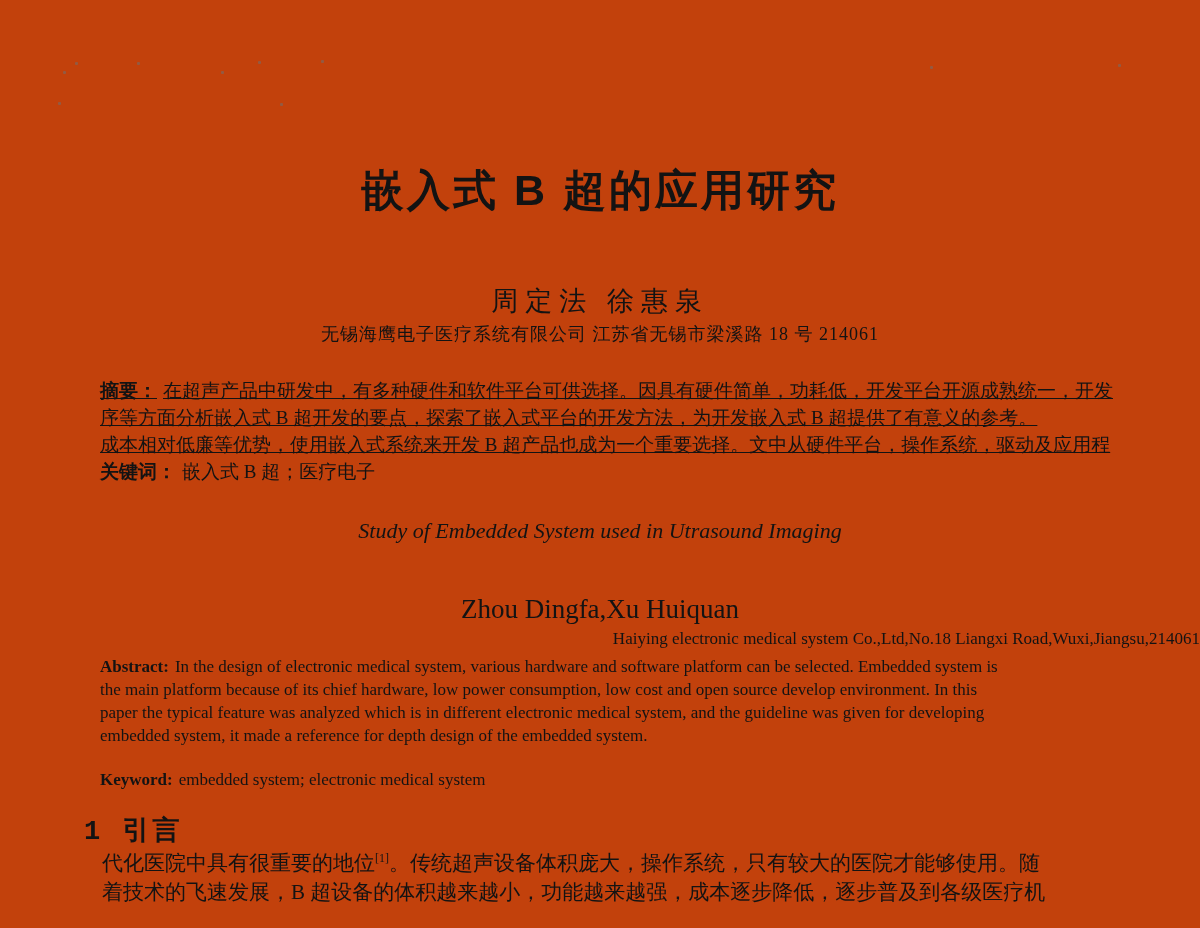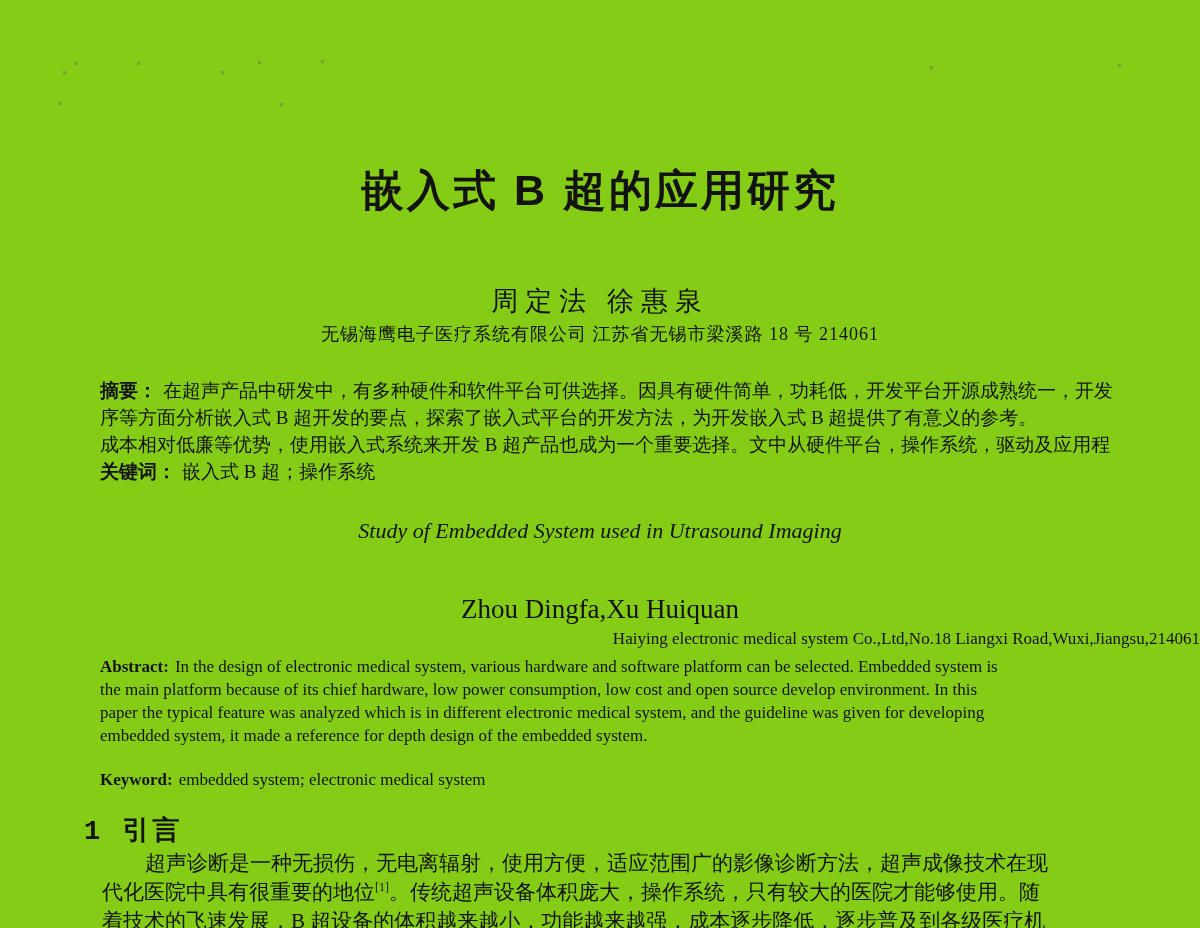--- a/index.html
+++ b/index.html
@@ -4,21 +4,21 @@
 <style>
   html, body { margin: 0; padding: 0; }
   body {
     width: 1200px; height: 928px;
     background: #ffffff;
     overflow: hidden;
   }
   .page {
     position: relative;
     width: 1200px; height: 928px;
-    background: #84cc16;
+    background: #c2410c;
     color: #131313;
     overflow: hidden;
     font-family: "Liberation Serif", "DejaVu Serif", serif;
   }
   .abs { position: absolute; }
   .center { left: 0; width: 100%; text-align: center; }
 
   .title-cn {
     top: 162px;
     font-family: "Liberation Sans", "DejaVu Sans", sans-serif;
@@ -36,20 +36,21 @@
   .affil-cn {
     top: 322px;
     font-size: 18px;
     letter-spacing: 1px;
     white-space: nowrap;
   }
 
   .abstract-cn {
     top: 377px; left: 100px; width: 1008px;
     font-size: 19px;
+    text-decoration: underline;
   }
   .abstract-cn .line, .keywords-cn { height: 27px; line-height: 27px; white-space: nowrap; }
   .cn-label {
     font-family: "Liberation Sans", "DejaVu Sans", sans-serif;
     font-weight: bold;
     margin-right: 6px;
   }
   .keywords-cn {
     top: 458px; left: 100px; width: 1008px;
     font-size: 19px;
@@ -136,21 +137,21 @@
 
   <div class="abs abstract-cn">
     <div class="line">
       <span class="cn-label">摘要：</span><span>在超声产品中研发中，有多种硬件和软件平台可供选择。因具有硬件简单，功耗低，开发平台开源成熟统一，开发</span>
     </div>
     <div class="line">序等方面分析嵌入式 B 超开发的要点，探索了嵌入式平台的开发方法，为开发嵌入式 B 超提供了有意义的参考。</div>
     <div class="line">成本相对低廉等优势，使用嵌入式系统来开发 B 超产品也成为一个重要选择。文中从硬件平台，操作系统，驱动及应用程</div>
   </div>
 
   <div class="abs keywords-cn">
-    <span class="cn-label">关键词：</span><span>嵌入式 B 超；操作系统</span>
+    <span class="cn-label">关键词：</span><span>嵌入式 B 超；医疗电子</span>
   </div>
 
   <div class="abs center title-en">Study of Embedded System used in Utrasound Imaging</div>
   <div class="abs center authors-en">Zhou Dingfa,Xu Huiquan</div>
   <div class="abs center affil-en">Haiying electronic medical system Co.,Ltd,No.18 Liangxi Road,Wuxi,Jiangsu,214061</div>
 
   <div class="abs abstract-en">
     <div class="line">
       <span class="en-label">Abstract:</span><span>In the design of electronic medical system, various hardware and software platform can be selected. Embedded system is</span>
     </div>
@@ -159,20 +160,19 @@
     <div class="line">embedded system, it made a reference for depth design of the embedded system.</div>
   </div>
 
   <div class="abs keyword-en">
     <span class="en-label">Keyword:</span><span>embedded system; electronic medical system</span>
   </div>
 
   <div class="abs heading-1">1 引言</div>
 
   <div class="abs body-para">
-    <div class="line indent">超声诊断是一种无损伤，无电离辐射，使用方便，适应范围广的影像诊断方法，超声成像技术在现</div>
     <div class="line">
       <span>代化医院中具有很重要的地位</span><sup class="ref">[1]</sup><span>。传统超声设备体积庞大，操作系统，只有较大的医院才能够使用。随</span>
     </div>
     <div class="line">着技术的飞速发展，B 超设备的体积越来越小，功能越来越强，成本逐步降低，逐步普及到各级医疗机</div>
   </div>
 
 </div>
 
 </body></html>

